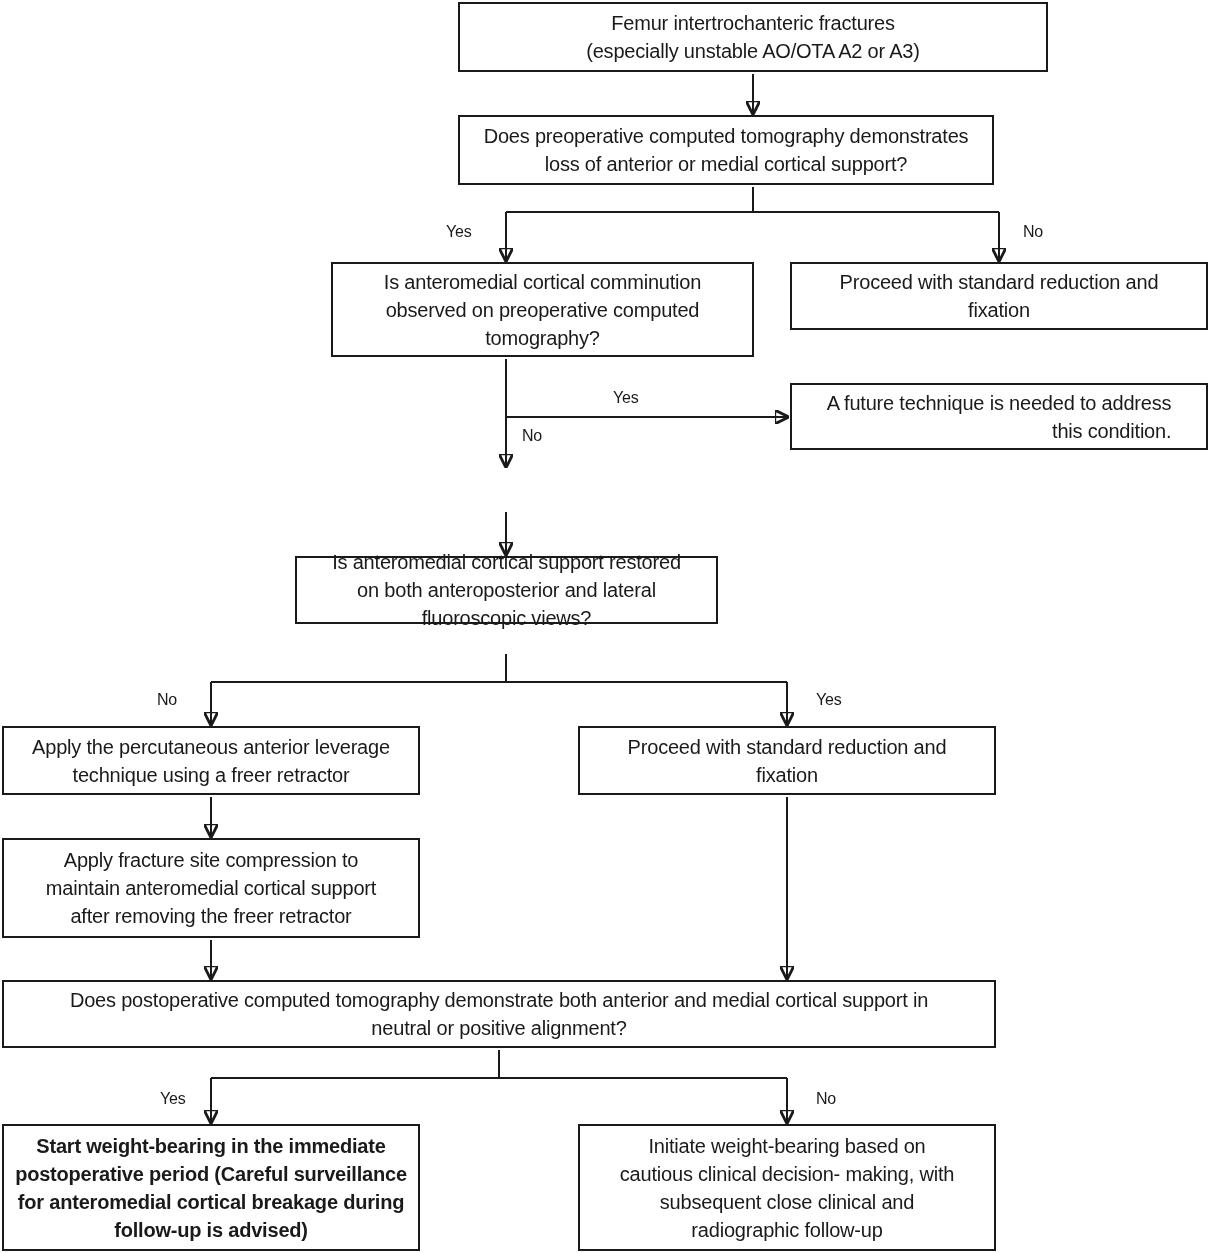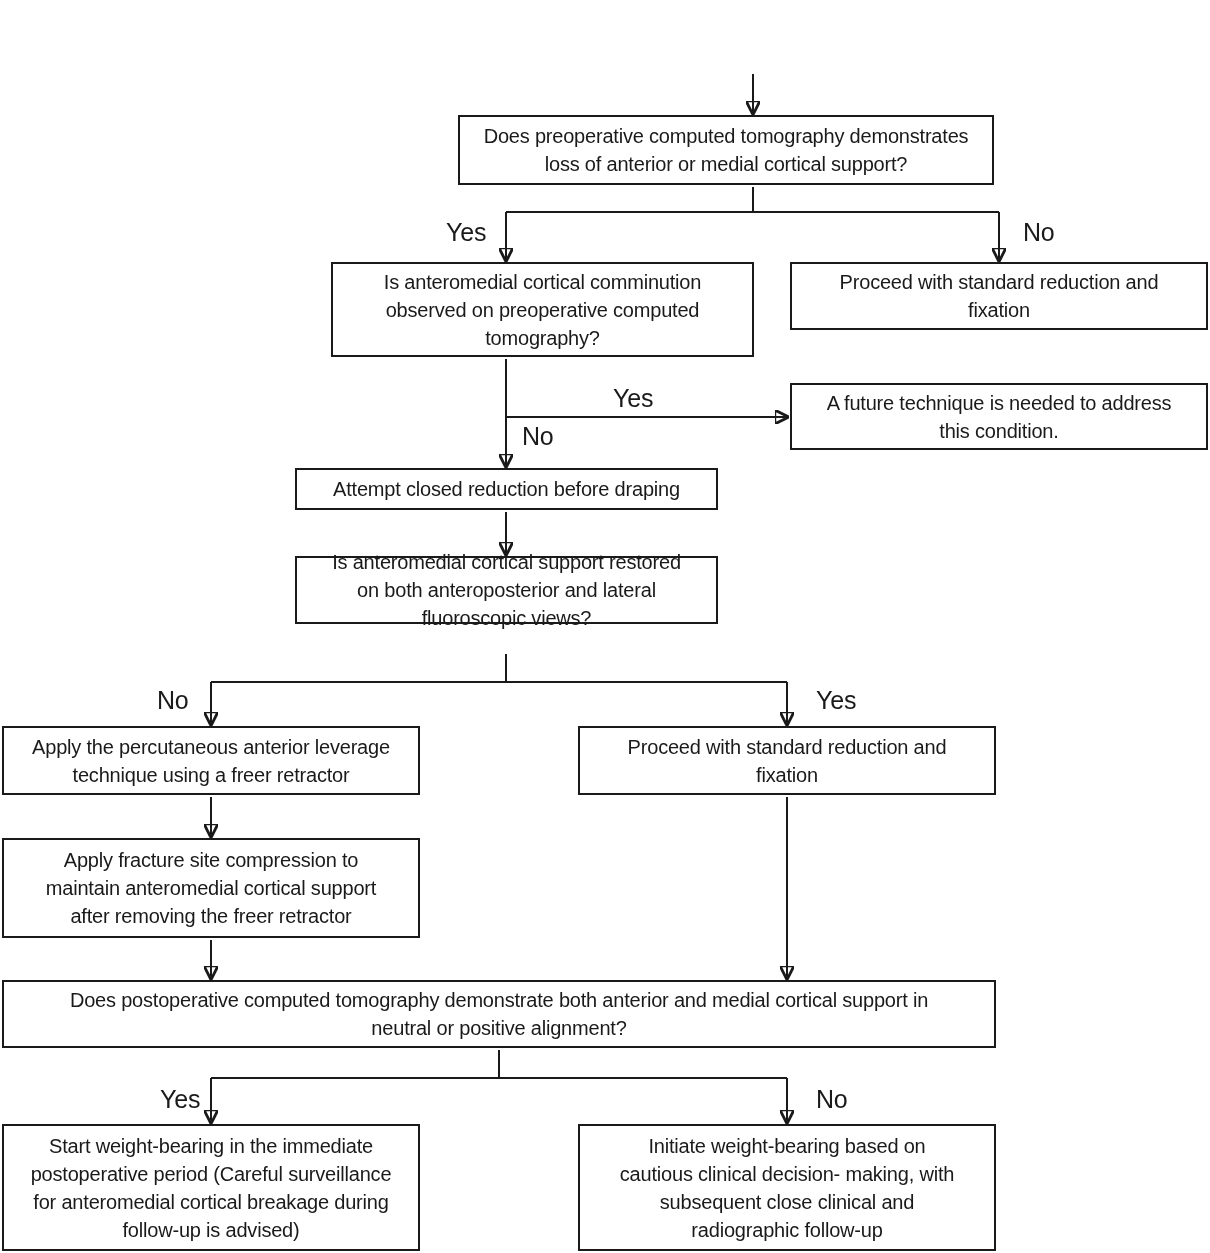--- a/index.html
+++ b/index.html
@@ -27,21 +27,21 @@
     text-align: center;
     white-space: pre-line;
     font-size: 20px;
     line-height: 28px;
     letter-spacing: -0.2px;
     padding: 1px 6px;
     z-index: 2;
   }
   .edge-label {
     position: absolute;
-    font-size: 25px;
+    font-size: 16px;
     line-height: 24px;
     letter-spacing: -0.2px;
     z-index: 3;
   }
   #connectors {
     position: absolute;
     left: 0;
     top: 0;
     z-index: 1;
   }
@@ -83,54 +83,55 @@
     <path d="M 211 797 V 835" marker-end="url(#arrow)"></path>
     <path d="M 211 940 V 977" marker-end="url(#arrow)"></path>
     <path d="M 787 797 V 977" marker-end="url(#arrow)"></path>
 
     <path d="M 499 1050 V 1078"></path>
     <path d="M 211 1078 H 787"></path>
     <path d="M 211 1078 V 1121" marker-end="url(#arrow)"></path>
     <path d="M 787 1078 V 1121" marker-end="url(#arrow)"></path>
   </svg>
 
+  <div class="node" style="left:458px; top:2px; width:590px; height:70px;">Femur intertrochanteric fractures
+(especially unstable AO/OTA A2 or A3)</div>
 
   <div class="node" style="left:458px; top:115px; width:536px; height:70px;">Does preoperative computed tomography demonstrates
 loss of anterior or medial cortical support?</div>
 
   <div class="node" style="left:295px; top:262px; width:423px; height:95px;margin-left:36px;">Is anteromedial cortical comminution
 observed on preoperative computed
 tomography?</div>
 
   <div class="node" style="left:790px; top:262px; width:418px; height:68px;">Proceed with standard reduction and
 fixation</div>
 
-  <div class="node" style="left:790px; top:383px; width:418px; height:67px;">A future technique is needed to address
+  <div class="node" style="left:790px; top:383px; width:418px; height:67px;text-align:right;">A future technique is needed to address
 this condition.</div>
 
-  <div class="node" style="left:295px; top:468px; width:423px; height:42px;">Attempt closed reduction before draping</div>
 
   <div class="node" style="left:295px; top:556px; width:423px; height:68px;">Is anteromedial cortical support restored
 on both anteroposterior and lateral
 fluoroscopic views?</div>
 
   <div class="node" style="left:2px; top:726px; width:418px; height:69px;">Apply the percutaneous anterior leverage
 technique using a freer retractor</div>
 
   <div class="node" style="left:578px; top:726px; width:418px; height:69px;">Proceed with standard reduction and
 fixation</div>
 
   <div class="node" style="left:2px; top:838px; width:418px; height:100px;">Apply fracture site compression to
 maintain anteromedial cortical support
 after removing the freer retractor</div>
 
   <div class="node" style="left:2px; top:980px; width:994px; height:68px;">Does postoperative computed tomography demonstrate both anterior and medial cortical support in
 neutral or positive alignment?</div>
 
-  <div class="node" style="left:2px; top:1124px; width:418px; height:127px;">Start weight-bearing in the immediate
+  <div class="node" style="left:2px; top:1124px; width:418px; height:127px;font-weight:bold;">Start weight-bearing in the immediate
 postoperative period (Careful surveillance
 for anteromedial cortical breakage during
 follow-up is advised)</div>
 
   <div class="node" style="left:578px; top:1124px; width:418px; height:127px;">Initiate weight-bearing based on
 cautious clinical decision- making, with
 subsequent close clinical and
 radiographic follow-up</div>
 
   <div class="edge-label" style="left:446px; top:220px;">Yes</div>

